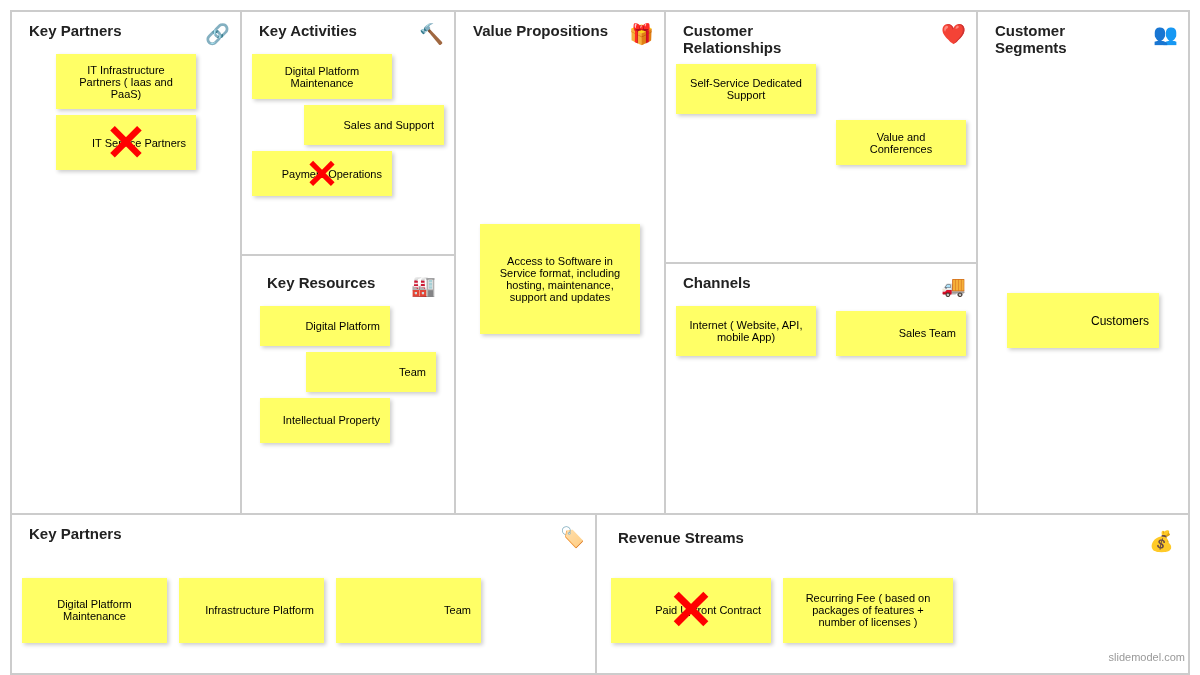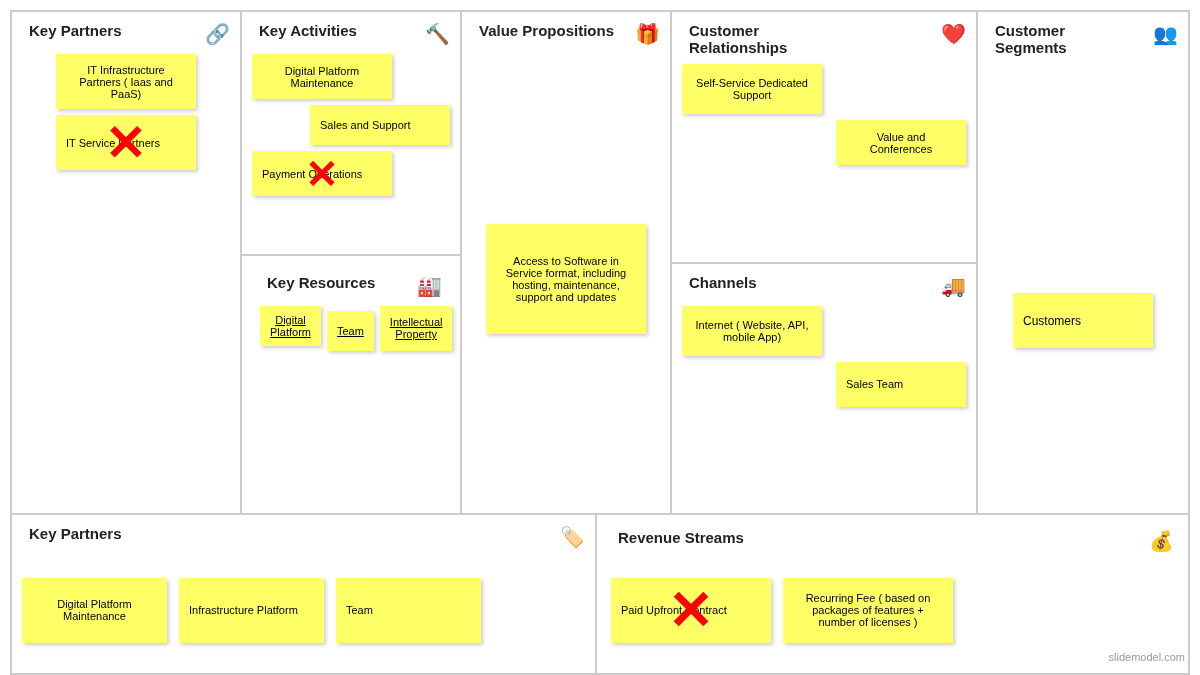--- a/index.html
+++ b/index.html
@@ -57,21 +57,21 @@
     }
     .sticky {
       background: #ffff66;
       padding: 8px 10px;
       font-size: 12px;
       text-align: center;
       box-shadow: 2px 2px 4px rgba(0,0,0,0.2);
       position: relative;
       display: flex;
       align-items: center;
-      justify-content: flex-start;
+      justify-content: flex-end;
       min-height: 50px;
     }
     
     .key-partners-top { width: 230px; }
 
     .red-x {
       position: absolute;
       top: 50%;
       left: 50%;
       transform: translate(-50%, -50%);
@@ -146,21 +146,21 @@
             <span class="red-x" style="font-size:40px;">✕</span>
           </div>
         </div>
       </div>
 
       <div style="flex:1; padding:18px; display:flex; flex-direction:column;">
         <div class="cell-header">
           <span class="cell-title">Key Resources</span>
           <span class="cell-icon">🏭</span>
         </div>
-        <div style="display:flex; flex-direction:row; gap:6px; align-items:flex-start;text-decoration:underline;">
+        <div style="display:flex; flex-direction:column; gap:6px; align-items:flex-start;">
           <div class="sticky" style="width:130px; min-height:40px; font-size:11px; align-self:flex-start;">
             <span>Digital Platform</span>
           </div>
           <div class="sticky" style="width:130px; min-height:40px; font-size:11px; align-self:flex-end;">
             <span>Team</span>
           </div>
           <div class="sticky" style="width:130px; min-height:45px; font-size:11px; align-self:flex-start;">
             <span>Intellectual Property</span>
           </div>
         </div>
@@ -196,38 +196,38 @@
               <span>Value and Conferences</span>
             </div>
           </div>
         </div>
 
         <div style="flex:1; padding:10px; display:flex; flex-direction:column;">
           <div class="cell-header">
             <span class="cell-title">Channels</span>
             <span class="cell-icon">🚚</span>
           </div>
-          <div style="display:flex; flex-direction:column; gap:6px; align-items:flex-start;">
+          <div style="display:flex; flex-direction:row; gap:20px; align-items:flex-start;">
             <div class="sticky" style="width:140px; min-height:50px; font-size:11px; align-self:flex-start;">
               <span>Internet ( Website, API, mobile App)</span>
             </div>
             <div class="sticky" style="width:130px; min-height:45px; font-size:11px; align-self:flex-end;">
               <span>Sales Team</span>
             </div>
           </div>
         </div>
       </div>
 
       <div style="width:210px; padding:10px; display:flex; flex-direction:column;">
         <div class="cell-header">
           <span class="cell-title">Customer<br>Segments</span>
           <span class="cell-icon">👥</span>
         </div>
         <div class="sticky-container" style="justify-content:center; margin-top:30px;">
-          <div class="sticky" style="width:140px; min-height:55px; font-size:12px;margin-top:44px;">
+          <div class="sticky" style="width:152px; min-height:55px; font-size:12px;margin-top:44px;">
             <span>Customers</span>
           </div>
         </div>
       </div>
     </div>
 
   </div>
 
   <div class="bottom-section">
 

